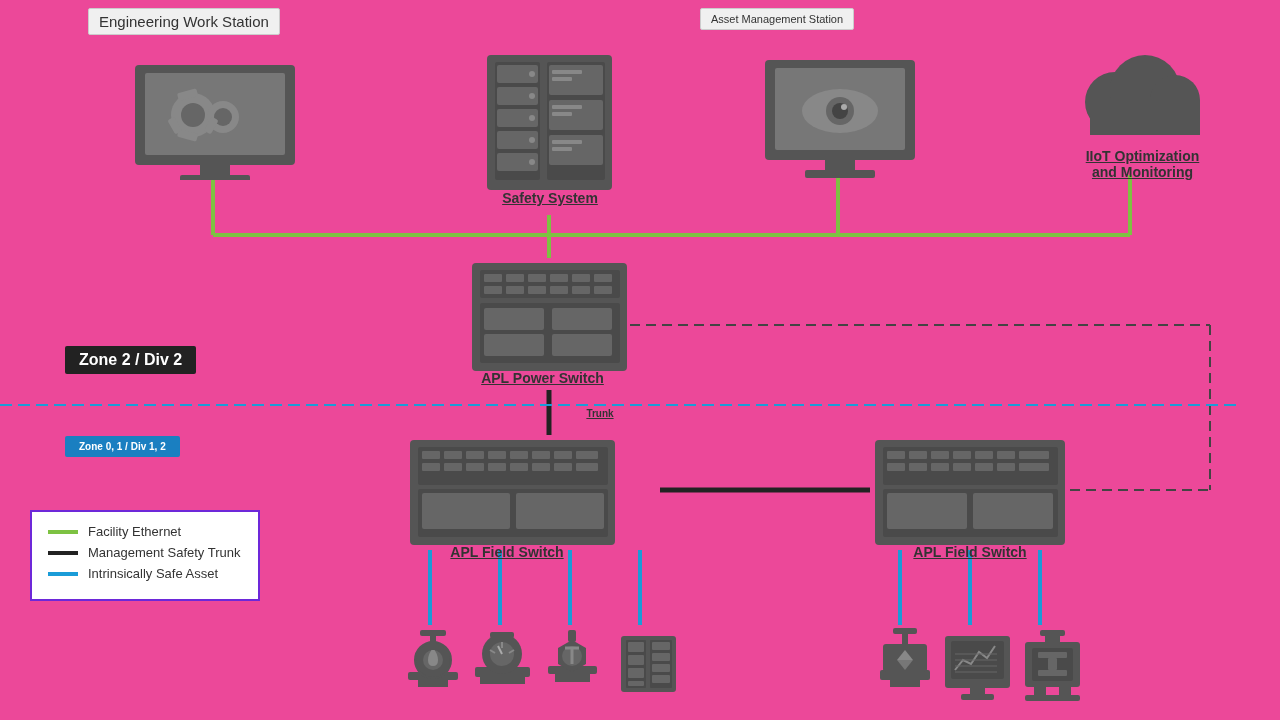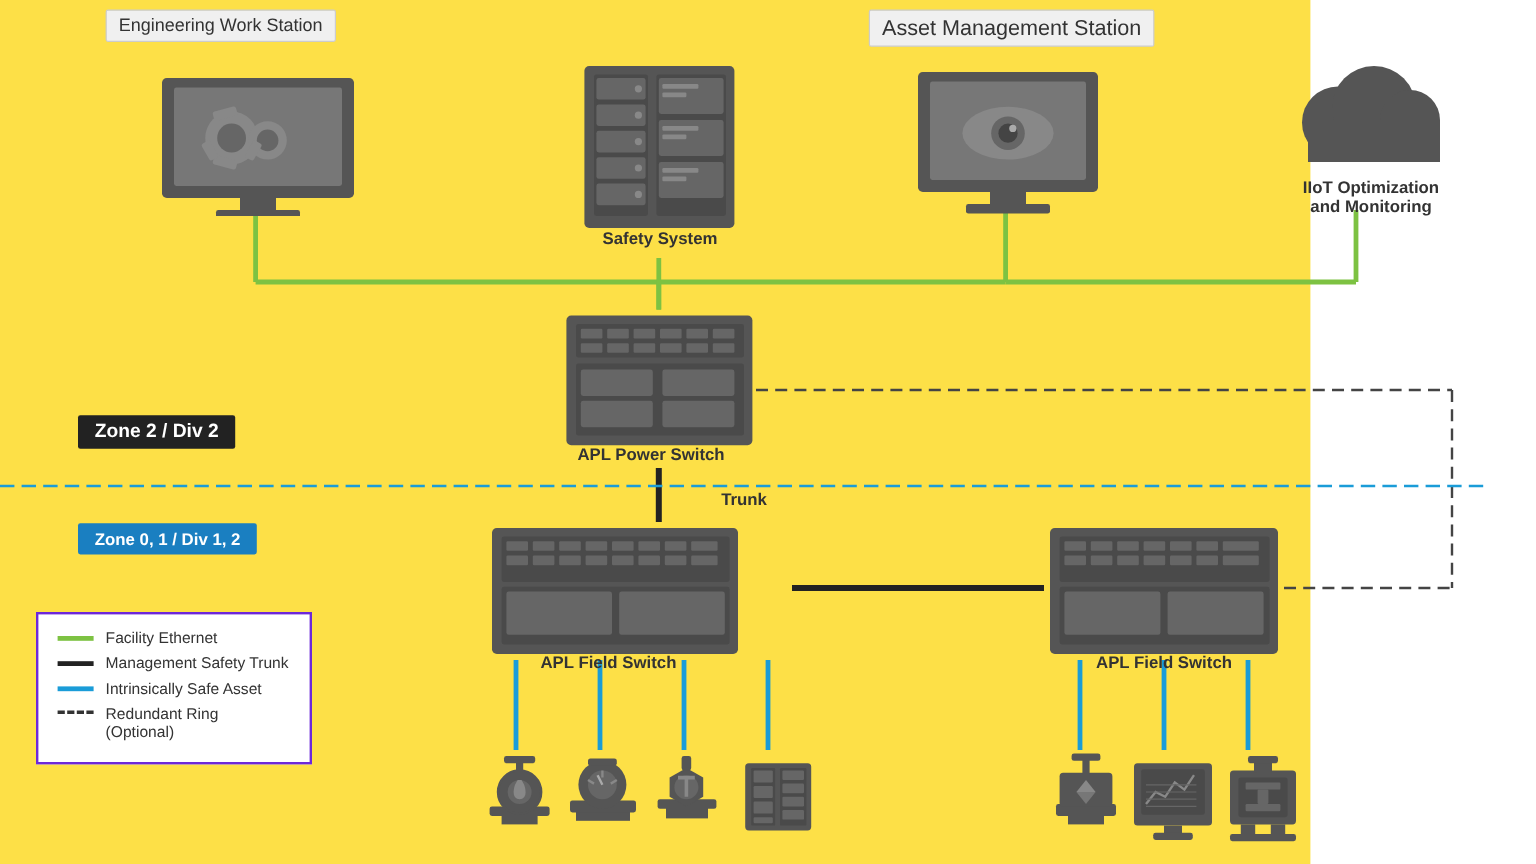--- a/index.html
+++ b/index.html
@@ -6,24 +6,24 @@
     body {
       width: 1280px;
       height: 720px;
       background: #ffffff;
       font-family: Arial, sans-serif;
       overflow: hidden;
       position: relative;
     }
 
     .diagram-container {
-      width: 1092px;
+      width: 1280px;
       height: 720px;
       position: relative;
-      background: #fde047;
+      background: #ec4899;
     }
 
     
     .label-box {
       position: absolute;
       background: #f0f0f0;
       border: 1px solid #ccc;
       padding: 4px 10px;
       font-size: 14px;
       color: #333;
@@ -36,30 +36,31 @@
       padding: 5px 14px;
       font-size: 16px;
       font-weight: bold;
       border-radius: 2px;
     }
     .zone-badge-blue {
       position: absolute;
       background: #1a7fc1;
       color: #fff;
       padding: 5px 14px;
-      font-size: 14px;
+      font-size: 10px;
       font-weight: bold;
       border-radius: 2px;
     }
     .component-label {
       position: absolute;
       font-size: 14px;
       color: #333;
       font-weight: 600;
       text-align: center;
+      text-decoration: underline;
     }
 
     
     .lines-svg {
       position: absolute;
       top: 0; left: 0;
       width: 1280px;
       height: 720px;
       pointer-events: none;
     }
@@ -185,21 +186,21 @@
     <circle cx="70" cy="112" r="3" fill="#888"></circle>
 
     <rect x="90" y="20" width="30" height="4" rx="1" fill="#888"></rect>
     <rect x="90" y="27" width="20" height="4" rx="1" fill="#888"></rect>
     <rect x="90" y="55" width="30" height="4" rx="1" fill="#888"></rect>
     <rect x="90" y="62" width="20" height="4" rx="1" fill="#888"></rect>
     <rect x="90" y="90" width="30" height="4" rx="1" fill="#888"></rect>
     <rect x="90" y="97" width="20" height="4" rx="1" fill="#888"></rect>
   </svg>
 
-  <div class="label-box" style="left:724px; top:8px; font-size:18px;text-align:center;">Asset Management Station</div>
+  <div class="label-box" style="left:700px; top:8px; font-size:11px;text-align:center;">Asset Management Station</div>
 
   <svg style="position:absolute; left:755px; top:55px;" width="170" height="125" viewBox="0 0 170 125">
 
     <rect x="10" y="5" width="150" height="100" rx="4" fill="#555"></rect>
     <rect x="20" y="13" width="130" height="82" rx="2" fill="#777"></rect>
 
     <rect x="70" y="105" width="30" height="12" fill="#555"></rect>
     <rect x="50" y="115" width="70" height="8" rx="2" fill="#555"></rect>
 
     <ellipse cx="85" cy="56" rx="38" ry="22" fill="#888"></ellipse>
@@ -239,21 +240,21 @@
     <rect x="110" y="28" width="18" height="8" rx="1" fill="#666"></rect>
     <rect x="132" y="28" width="18" height="8" rx="1" fill="#666"></rect>
 
     <rect x="18" y="45" width="140" height="60" rx="2" fill="#4a4a4a"></rect>
     <rect x="22" y="50" width="60" height="22" rx="2" fill="#666"></rect>
     <rect x="90" y="50" width="60" height="22" rx="2" fill="#666"></rect>
     <rect x="22" y="76" width="60" height="22" rx="2" fill="#666"></rect>
     <rect x="90" y="76" width="60" height="22" rx="2" fill="#666"></rect>
   </svg>
 
-  <div class="component-label" style="left:590px; top:408px; width:60px; font-size:14px; font-weight:600;">Trunk</div>
+  <div class="component-label" style="left:570px; top:408px; width:60px; font-size:10px; font-weight:600;">Trunk</div>
 
   <div class="component-label" style="left:407px; top:544px; width:200px;">APL Field Switch</div>
 
   <svg style="position:absolute; left:400px; top:435px;" width="225" height="115" viewBox="0 0 225 115">
     <rect x="10" y="5" width="205" height="105" rx="4" fill="#555"></rect>
     <rect x="18" y="12" width="190" height="38" rx="2" fill="#4a4a4a"></rect>
 
     <rect x="22" y="16" width="18" height="8" rx="1" fill="#666"></rect>
     <rect x="44" y="16" width="18" height="8" rx="1" fill="#666"></rect>
     <rect x="66" y="16" width="18" height="8" rx="1" fill="#666"></rect>
@@ -412,19 +413,15 @@
       <span class="legend-label">Facility Ethernet</span>
     </div>
     <div class="legend-item">
       <div class="legend-line" style="background:#222;"></div>
       <span class="legend-label">Management Safety Trunk</span>
     </div>
     <div class="legend-item">
       <div class="legend-line" style="background:#1a9cd8;"></div>
       <span class="legend-label">Intrinsically Safe Asset</span>
     </div>
-    <div class="legend-item" style="align-items:flex-start;">
-      <div class="legend-line-dashed" style="margin-top:5px;"></div>
-      <span class="legend-label">Redundant Ring<br>(Optional)</span>
-    </div>
   </div>
 
 </div>
 
 </body></html>

